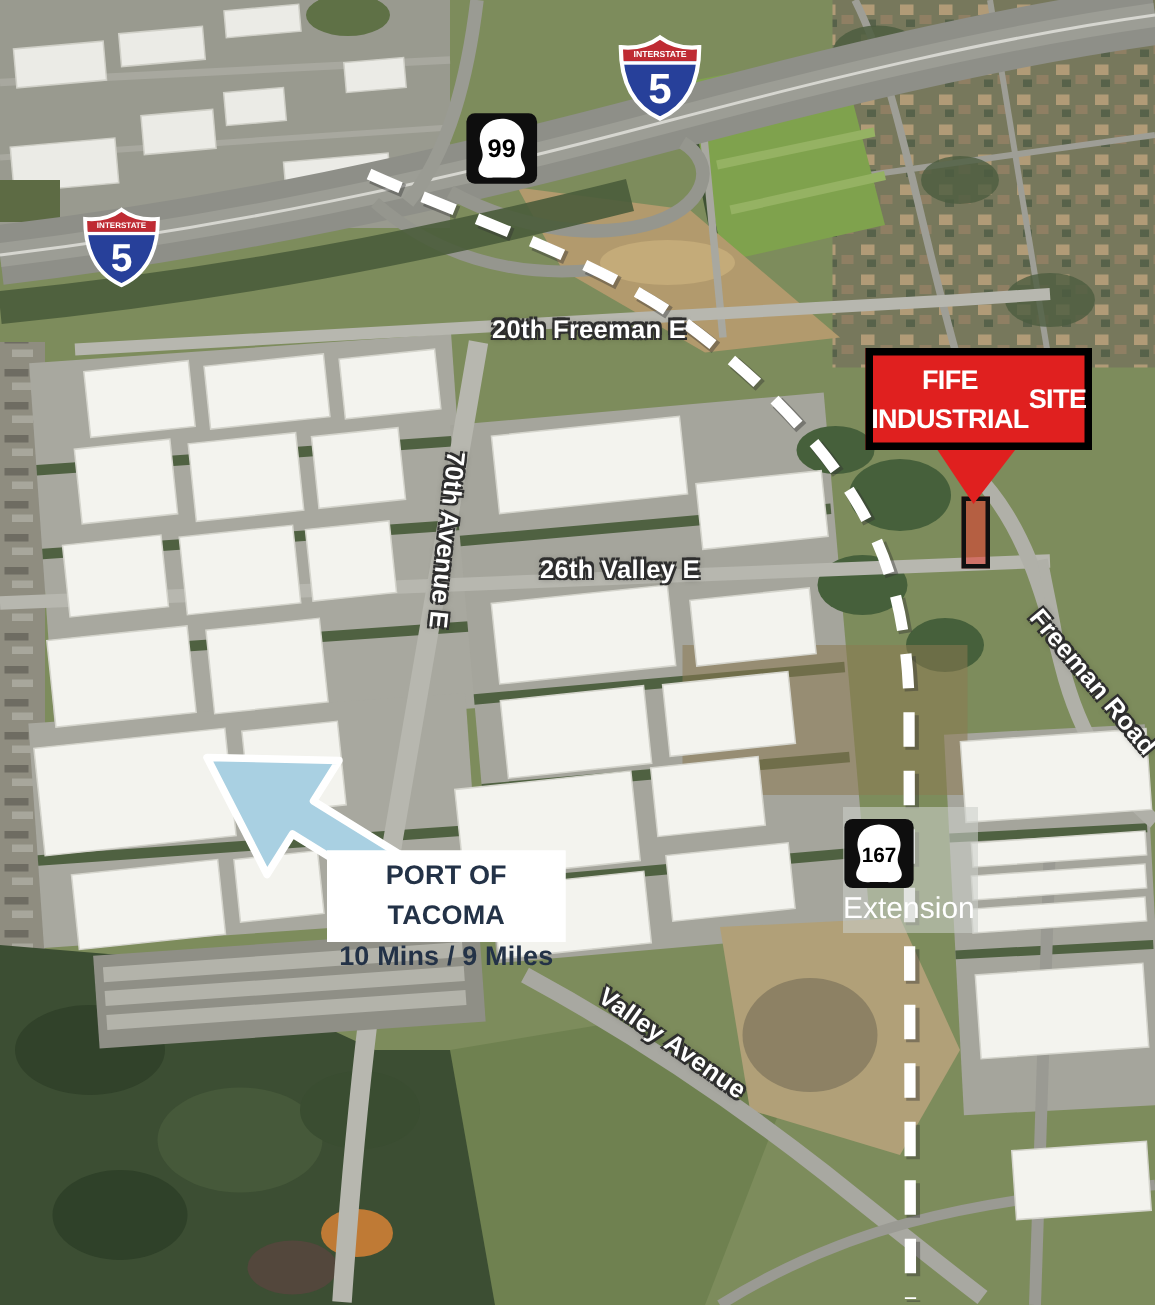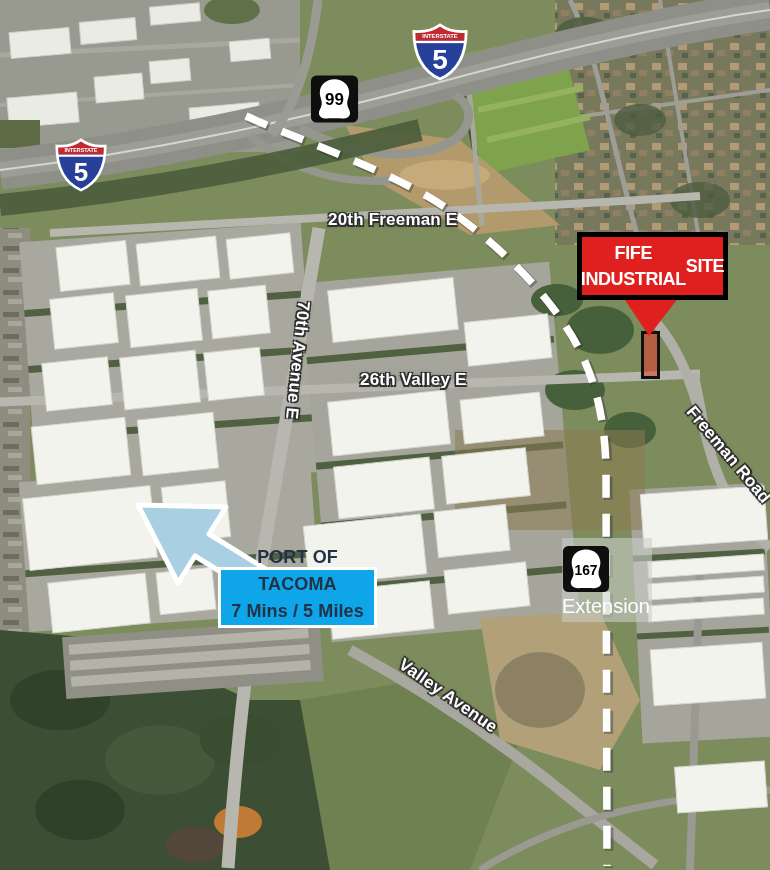--- a/index.html
+++ b/index.html
@@ -18,22 +18,22 @@
     border:5px solid #000;background:#e0201f;color:#fff;display:flex;
     align-items:center;justify-content:center;
     font-size:18px;font-weight:700;letter-spacing:-.4px;line-height:1.45;text-align:center;
   }
   #site-parcel{
     left:641px;top:331px;width:19px;height:48px;box-sizing:border-box;
     border:3px solid #101010;background:rgba(228,58,45,.55);
   }
   #port-box{
     left:218px;top:567px;width:159px;height:61px;box-sizing:border-box;
-    border:3px solid #fff;background:#0ea5e9;color:#233247;display:flex;
-    flex-direction:column;align-items:center;justify-content:flex-end;
+    border:3px solid #fff;background:#ffffff;color:#233247;display:flex;
+    flex-direction:column;align-items:center;justify-content:flex-start;
     font-size:18px;font-weight:700;line-height:1.5;text-align:center;letter-spacing:.1px;
   }
   #extension-box{
     left:562px;top:538px;width:90px;height:84px;background:rgba(203,206,202,.58);
     display:flex;flex-direction:column;align-items:flex-start;justify-content:flex-start;
     padding-top:7px;box-sizing:border-box;
   }
   #extension-label{font-size:20px;color:#ffffff;margin-top:2px;}
 </style>
 </head>
@@ -248,21 +248,21 @@
   <div class="abs" id="fife-box">
     <div>FIFE INDUSTRIAL</div>
     <div>SITE</div>
   </div>
 
   <svg class="abs" style="left:120px;top:490px" width="170" height="115" viewBox="0 0 170 115">
     <polygon points="18,15 106,17 89,44 152,83 138,105 75,66 58,93" fill="#a9d0e2" stroke="#ffffff" stroke-width="5" stroke-linejoin="round"></polygon>
   </svg>
   <div class="abs" id="port-box">
     <div>PORT OF TACOMA</div>
-    <div>7 Mins / 5 Miles</div>
+    <div>10 Mins / 9 Miles</div>
   </div>
 
   <div class="abs" id="extension-box">
     <svg width="48" height="48" viewBox="0 0 52 52">
       <rect x="1" y="1" width="50" height="50" rx="6" fill="#0e0e0e"></rect>
       <path d="M26,5 C17,5 11,11 10.5,18 C10,23 12.5,26.5 12.5,30.5 C12.5,35 9.5,37.5 9.5,41
                C9.5,45.5 15,47.5 20,46.5 L32,46.5 C37,47.5 42.5,45.5 42.5,41
                C42.5,37.5 39.5,35 39.5,30.5 C39.5,26.5 42,23 41.5,18 C41,11 35,5 26,5 Z" fill="#ffffff"></path>
       <text x="26" y="32" text-anchor="middle" font-size="15" font-weight="bold" fill="#000" font-family="Liberation Sans, sans-serif">167</text>
     </svg>

